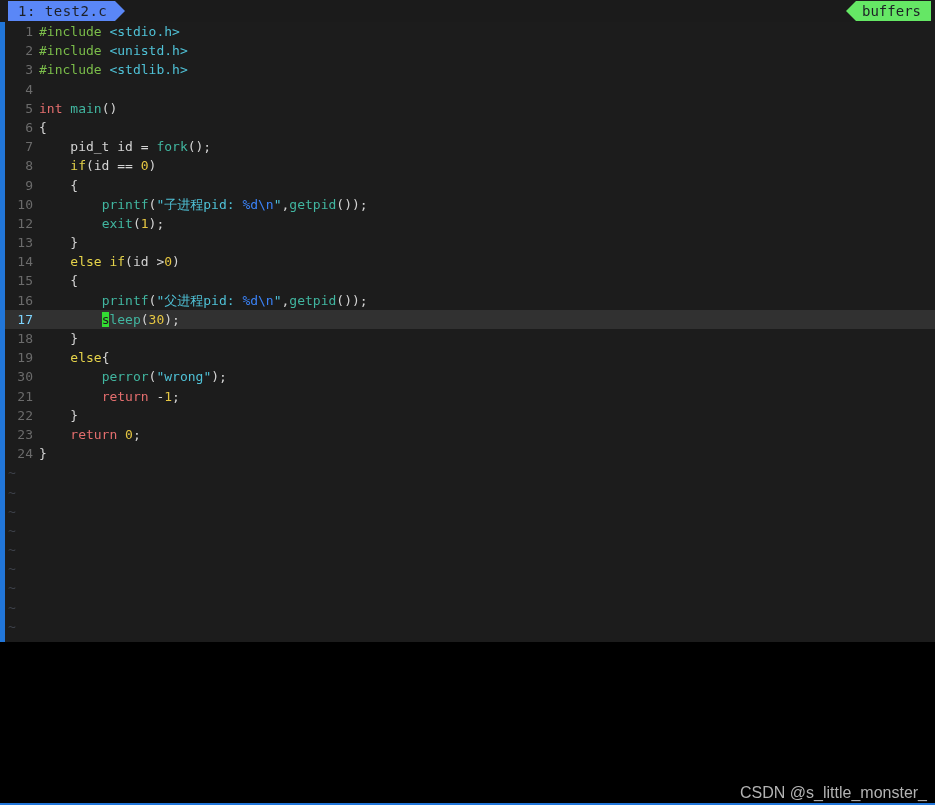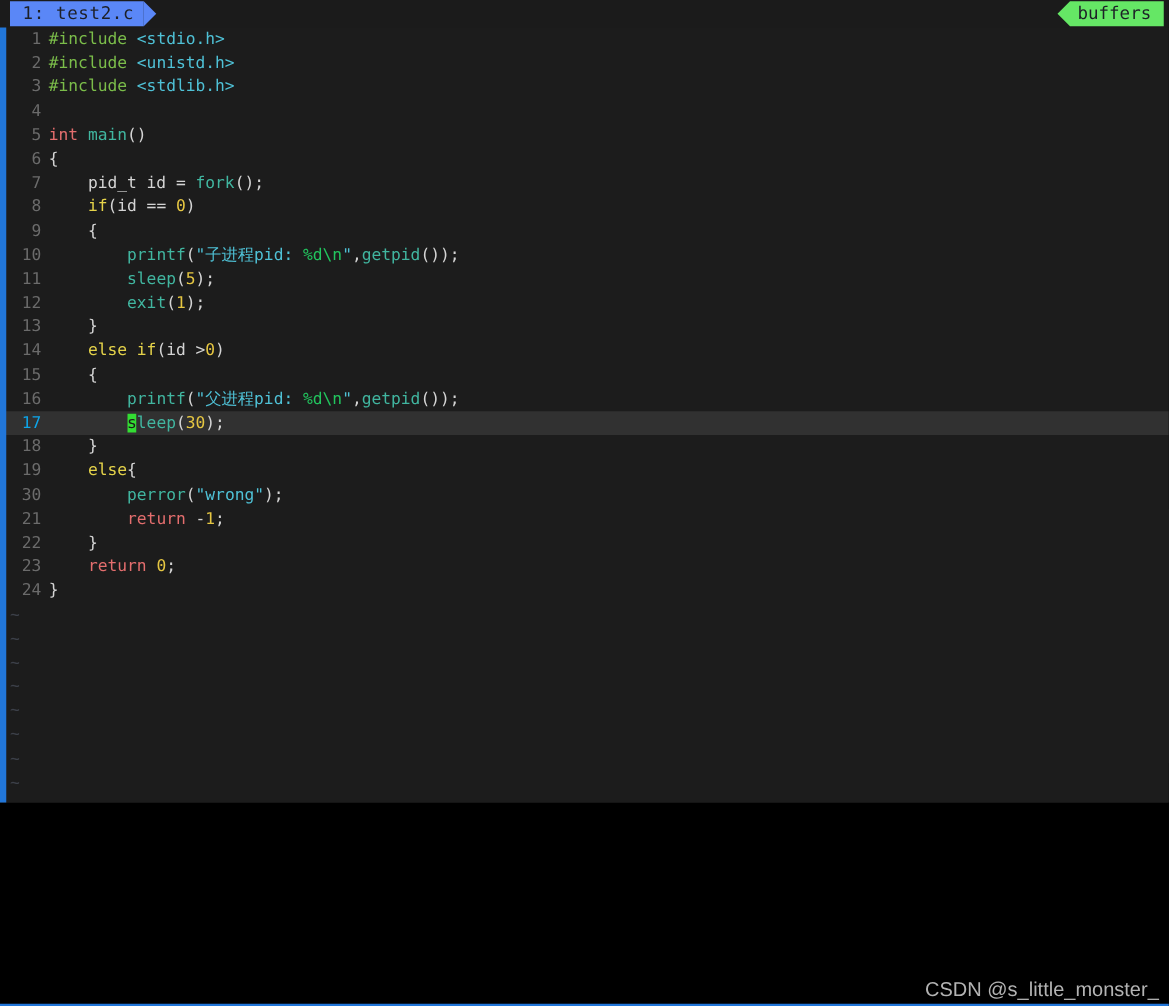--- a/index.html
+++ b/index.html
@@ -97,33 +97,33 @@
     padding-left: 5px;
   }
   .ln-row.cursorline { background: #313131; }
   .gutter {
     display: inline-block;
     width: 34px;
     text-align: right;
     color: #6b6b6b;
     padding-right: 6px;
   }
-  .cursorline .gutter { color: #0ea5e9; text-align: right; }
+  .cursorline .gutter { color: #7dd3fc; text-align: right; }
   .code { display: inline; }
 
   
   .s-pre   { color: #7bbd4a; }   
   .s-inc   { color: #4fc1d6; }   
   .s-type  { color: #e46e6e; }   
   .s-func  { color: #41b6a0; }   
   .s-plain { color: #d4d4d4; }   
   .s-kw    { color: #e5d34a; }   
   .s-num   { color: #e5c642; }   
   .s-str   { color: #4fc1d6; }   
-  .s-esc   { color: #22c55e; }   
+  .s-esc   { color: #3b82f6; }   
 
   .tilde {
     display: inline-block;
     width: 34px;
     text-align: left;
     color: #3c4049;
     padding-left: 3px;
   }
 
   
@@ -282,21 +282,20 @@
       <div class="ln-row"><span class="gutter">1</span><span class="code"><span class="s-pre">#include </span><span class="s-inc">&lt;stdio.h&gt;</span></span></div>
       <div class="ln-row"><span class="gutter">2</span><span class="code"><span class="s-pre">#include </span><span class="s-inc">&lt;unistd.h&gt;</span></span></div>
       <div class="ln-row"><span class="gutter">3</span><span class="code"><span class="s-pre">#include </span><span class="s-inc">&lt;stdlib.h&gt;</span></span></div>
       <div class="ln-row"><span class="gutter">4</span><span class="code"></span></div>
       <div class="ln-row"><span class="gutter">5</span><span class="code"><span class="s-type">int </span><span class="s-func">main</span><span class="s-plain">()</span></span></div>
       <div class="ln-row"><span class="gutter">6</span><span class="code"><span class="s-plain">{</span></span></div>
       <div class="ln-row"><span class="gutter">7</span><span class="code"><span class="s-plain">    pid_t id = </span><span class="s-func">fork</span><span class="s-plain">();</span></span></div>
       <div class="ln-row"><span class="gutter">8</span><span class="code"><span class="s-plain">    </span><span class="s-kw">if</span><span class="s-plain">(id == </span><span class="s-num">0</span><span class="s-plain">)</span></span></div>
       <div class="ln-row"><span class="gutter">9</span><span class="code"><span class="s-plain">    {</span></span></div>
       <div class="ln-row"><span class="gutter">10</span><span class="code"><span class="s-plain">        </span><span class="s-func">printf</span><span class="s-plain">(</span><span class="s-str">"子进程pid: </span><span class="s-esc">%d\n</span><span class="s-str">"</span><span class="s-plain">,</span><span class="s-func">getpid</span><span class="s-plain">());</span></span></div>
-      <div class="ln-row"><span class="gutter">11</span><span class="code"><span class="s-plain">        </span><span class="s-func">sleep</span><span class="s-plain">(</span><span class="s-num">5</span><span class="s-plain">);</span></span></div>
       <div class="ln-row"><span class="gutter">12</span><span class="code"><span class="s-plain">        </span><span class="s-func">exit</span><span class="s-plain">(</span><span class="s-num">1</span><span class="s-plain">);</span></span></div>
       <div class="ln-row"><span class="gutter">13</span><span class="code"><span class="s-plain">    }</span></span></div>
       <div class="ln-row"><span class="gutter">14</span><span class="code"><span class="s-plain">    </span><span class="s-kw">else if</span><span class="s-plain">(id &gt;</span><span class="s-num">0</span><span class="s-plain">)</span></span></div>
       <div class="ln-row"><span class="gutter">15</span><span class="code"><span class="s-plain">    {</span></span></div>
       <div class="ln-row"><span class="gutter">16</span><span class="code"><span class="s-plain">        </span><span class="s-func">printf</span><span class="s-plain">(</span><span class="s-str">"父进程pid: </span><span class="s-esc">%d\n</span><span class="s-str">"</span><span class="s-plain">,</span><span class="s-func">getpid</span><span class="s-plain">());</span></span></div>
       <div class="ln-row cursorline"><span class="gutter">17</span><span class="code"><span class="s-plain">        </span><span class="s-func cursor-block">s</span><span class="s-func">leep</span><span class="s-plain">(</span><span class="s-num">30</span><span class="s-plain">);</span></span></div>
       <div class="ln-row"><span class="gutter">18</span><span class="code"><span class="s-plain">    }</span></span></div>
       <div class="ln-row"><span class="gutter">19</span><span class="code"><span class="s-plain">    </span><span class="s-kw">else</span><span class="s-plain">{</span></span></div>
       <div class="ln-row"><span class="gutter">30</span><span class="code"><span class="s-plain">        </span><span class="s-func">perror</span><span class="s-plain">(</span><span class="s-str">"wrong"</span><span class="s-plain">);</span></span></div>
       <div class="ln-row"><span class="gutter">21</span><span class="code"><span class="s-plain">        </span><span class="s-type">return</span><span class="s-plain"> -</span><span class="s-num">1</span><span class="s-plain">;</span></span></div>

